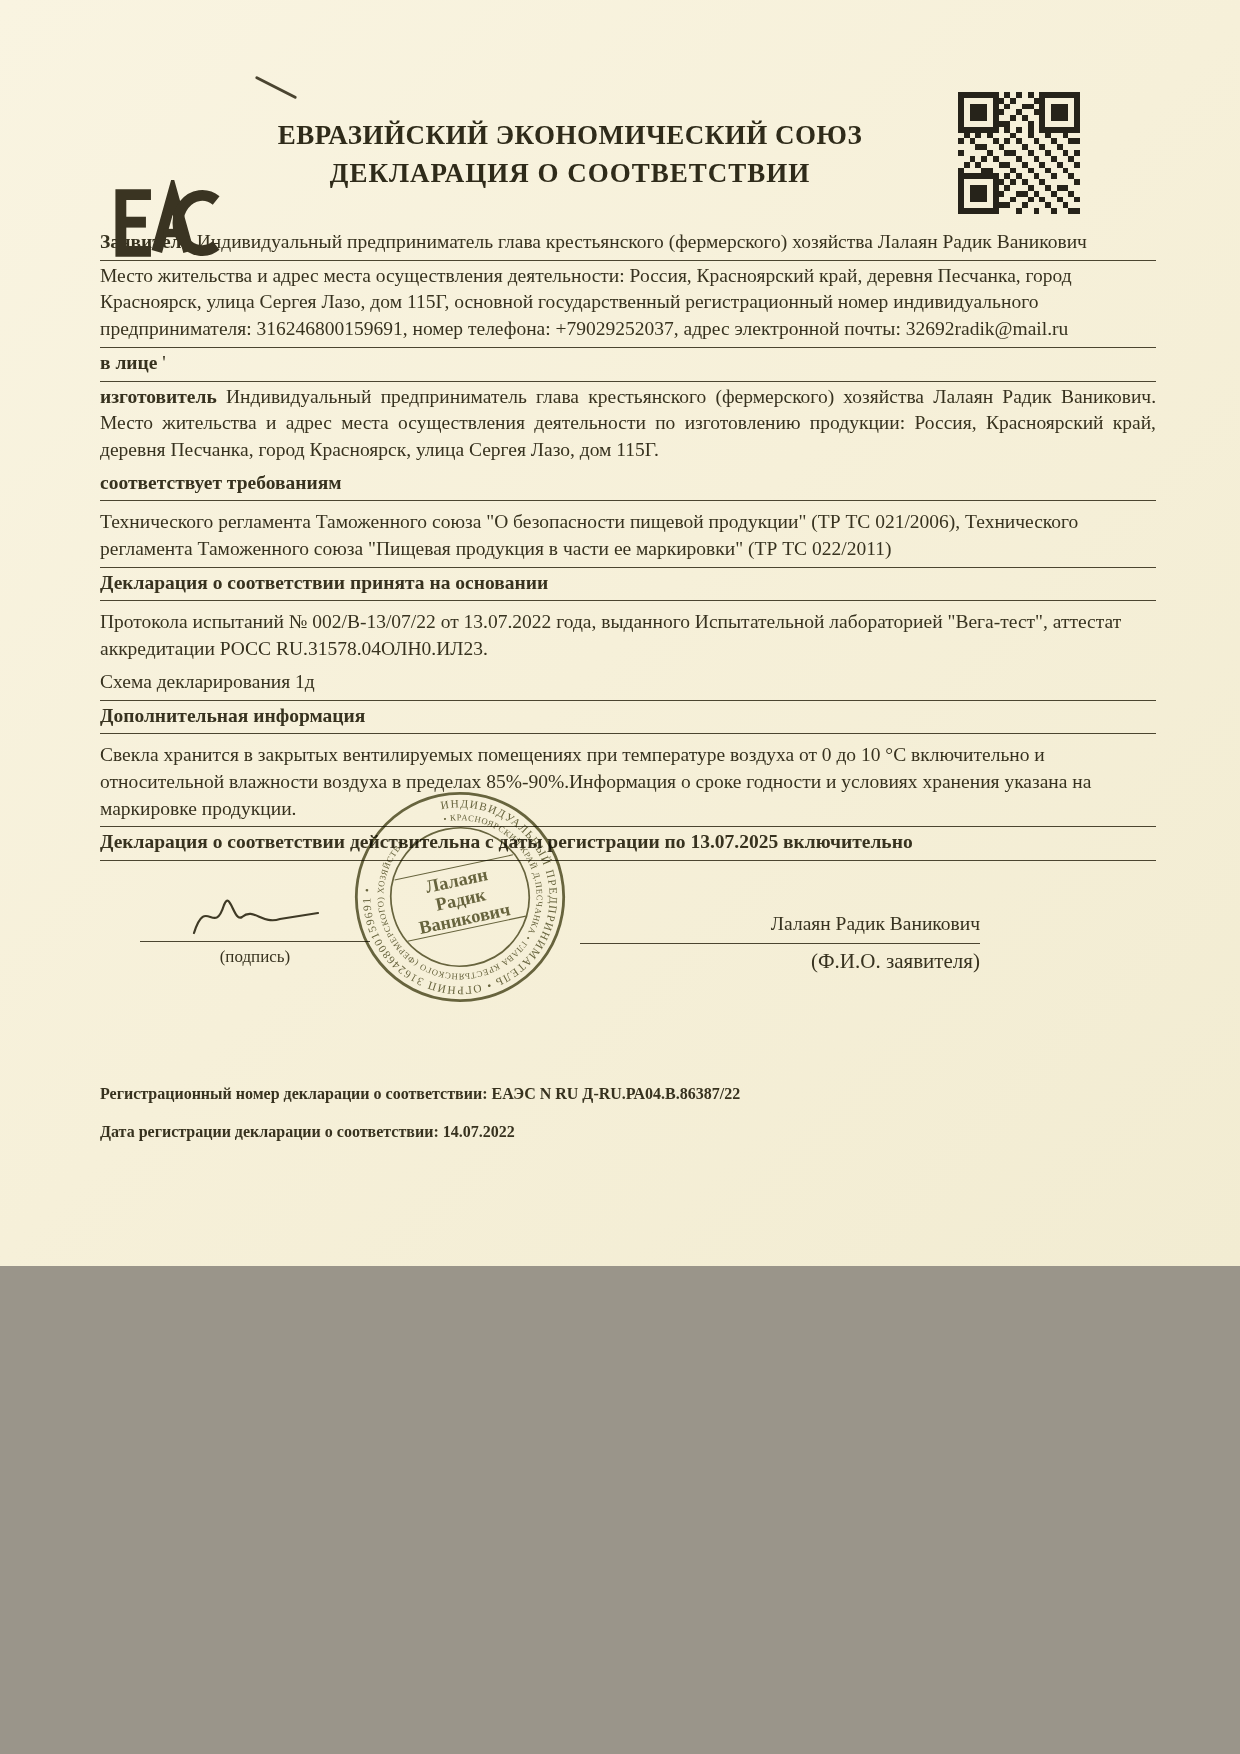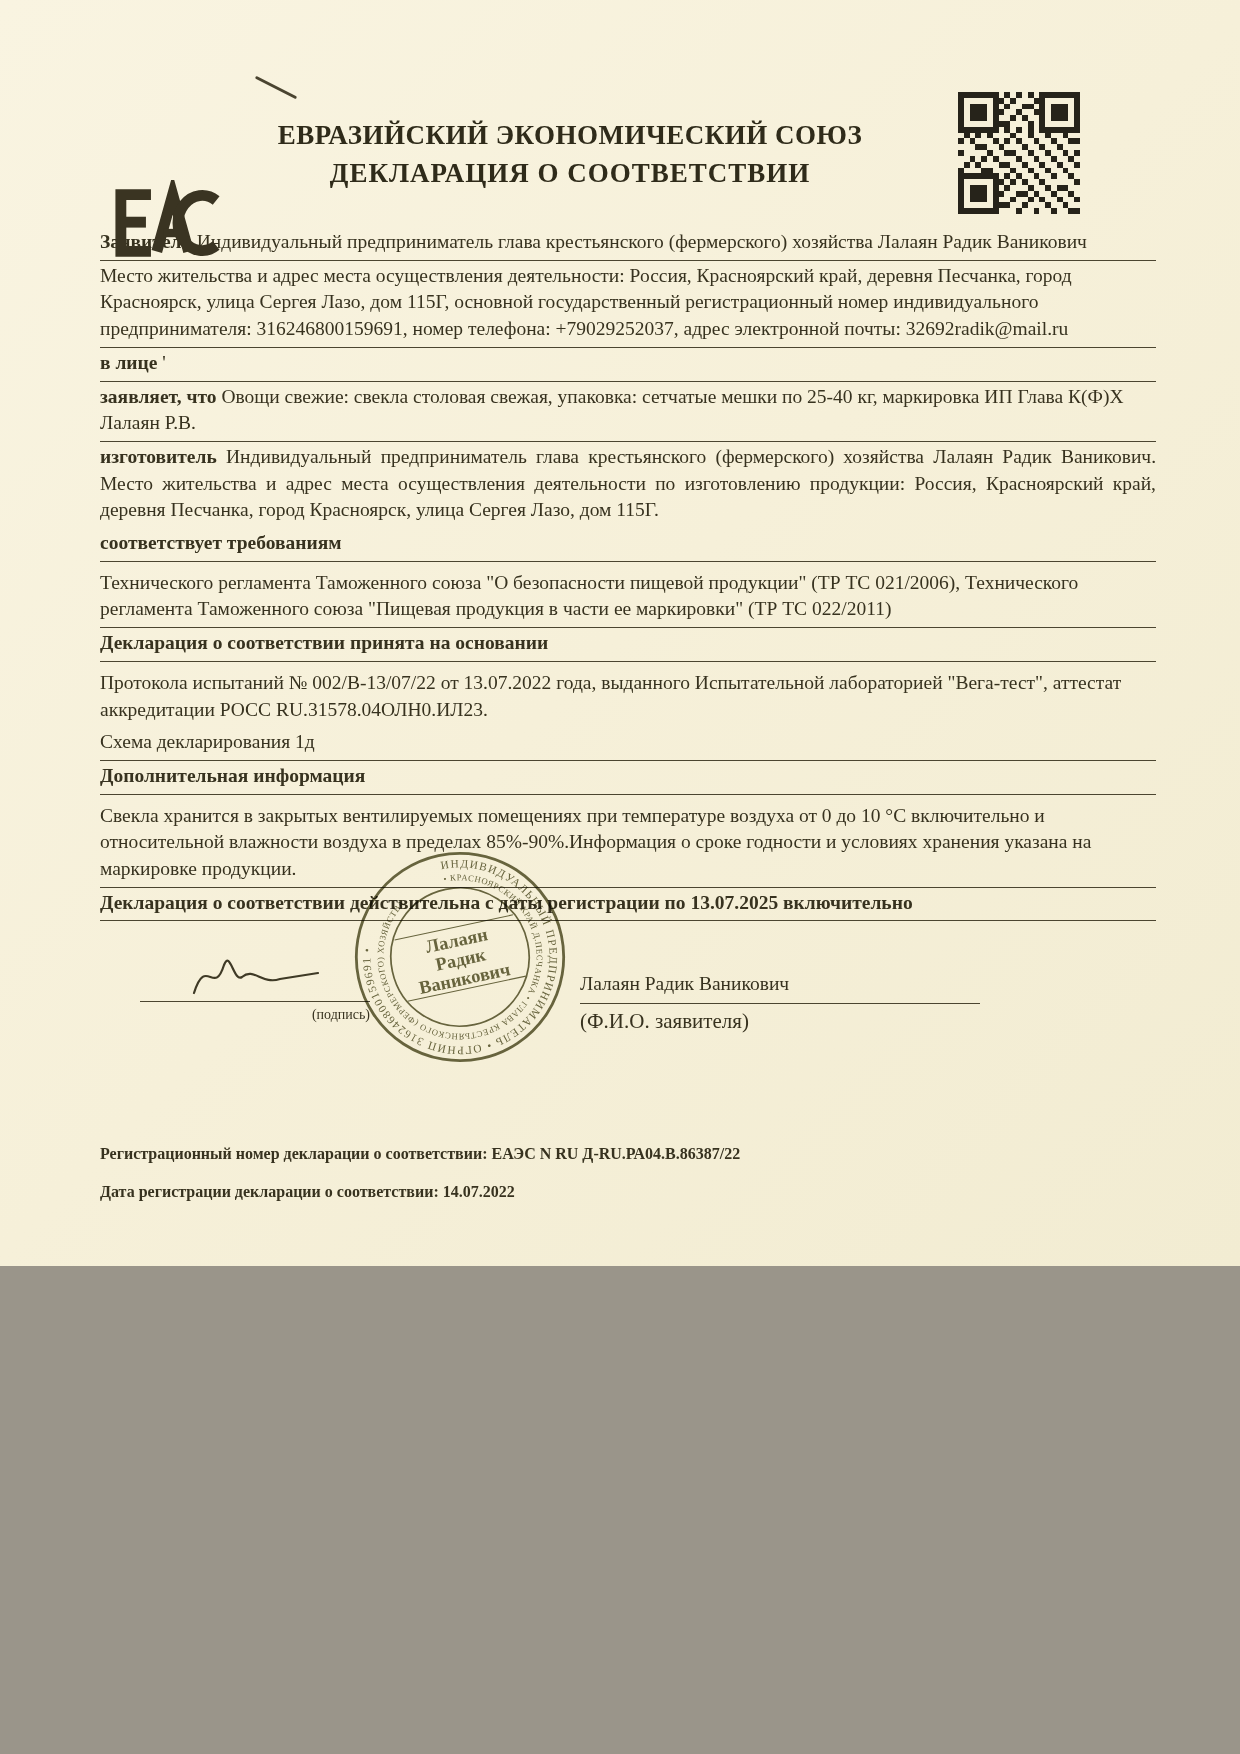--- a/index.html
+++ b/index.html
@@ -31,22 +31,22 @@
   }
   .row{padding:2px 0 4px;}
   .ruled{border-bottom:1.5px solid #4b4530;}
   .lead{font-weight:bold;}
   .head{font-weight:bold;}
   .just{text-align:justify;}
   .gap-top{padding-top:8px;}
   .sig-area{position:relative;height:190px;margin-top:6px;}
   .signature{position:absolute;left:40px;top:18px;width:230px;text-align:center;}
   .sig-line{border-bottom:1.4px solid #4b4530;height:56px;display:flex;align-items:flex-end;justify-content:center;}
-  .sig-caption{font-size:14px;padding-top:3px;text-align:right;}
-  .fio{position:absolute;left:480px;top:44px;width:400px;text-align:left;font-family:Liberation Serif, serif;}
+  .sig-caption{font-size:17px;padding-top:3px;}
+  .fio{position:absolute;left:480px;top:44px;width:400px;text-align:right;font-family:Liberation Serif, serif;}
   .fio-name{padding-bottom:5px;border-bottom:1.4px solid #4b4530;}
   .fio-caption{font-size:21px;padding-top:3px;}
   .stamp{
     position:absolute;left:252px;top:-78px;width:216px;height:216px;
     transform:rotate(-12deg);
     mix-blend-mode:multiply;opacity:.88;
   }
   .reg-line{margin-top:26px;font-weight:bold;font-size:16px;}
   .reg-line + .reg-line{margin-top:16px;}
   .smudge{
@@ -115,24 +115,20 @@
 
     <div class="row ruled">
       <span>Место жительства и адрес места осуществления деятельности: Россия, Красноярский край, деревня Песчанка, город Красноярск, улица Сергея Лазо, дом 115Г, основной государственный регистрационный номер индивидуального предпринимателя: 316246800159691, номер телефона: +79029252037, адрес электронной почты: 32692radik@mail.ru</span>
     </div>
 
     <div class="row ruled">
       <span class="lead">в лице</span>
       <span>'</span>
     </div>
 
-    <div class="row ruled">
-      <span class="lead">заявляет, что</span>
-      <span>Овощи свежие: свекла столовая свежая, упаковка: сетчатые мешки по 25-40 кг, маркировка ИП Глава К(Ф)Х Лалаян Р.В.</span>
-    </div>
 
     <div class="row just">
       <span class="lead">изготовитель</span>
       <span>Индивидуальный предприниматель глава крестьянского (фермерского) хозяйства Лалаян Радик Ваникович. Место жительства и адрес места осуществления деятельности по изготовлению продукции: Россия, Красноярский край, деревня Песчанка, город Красноярск, улица Сергея Лазо, дом 115Г.</span>
     </div>
 
 
 
     <div class="row ruled head">
       <span>соответствует требованиям</span>

